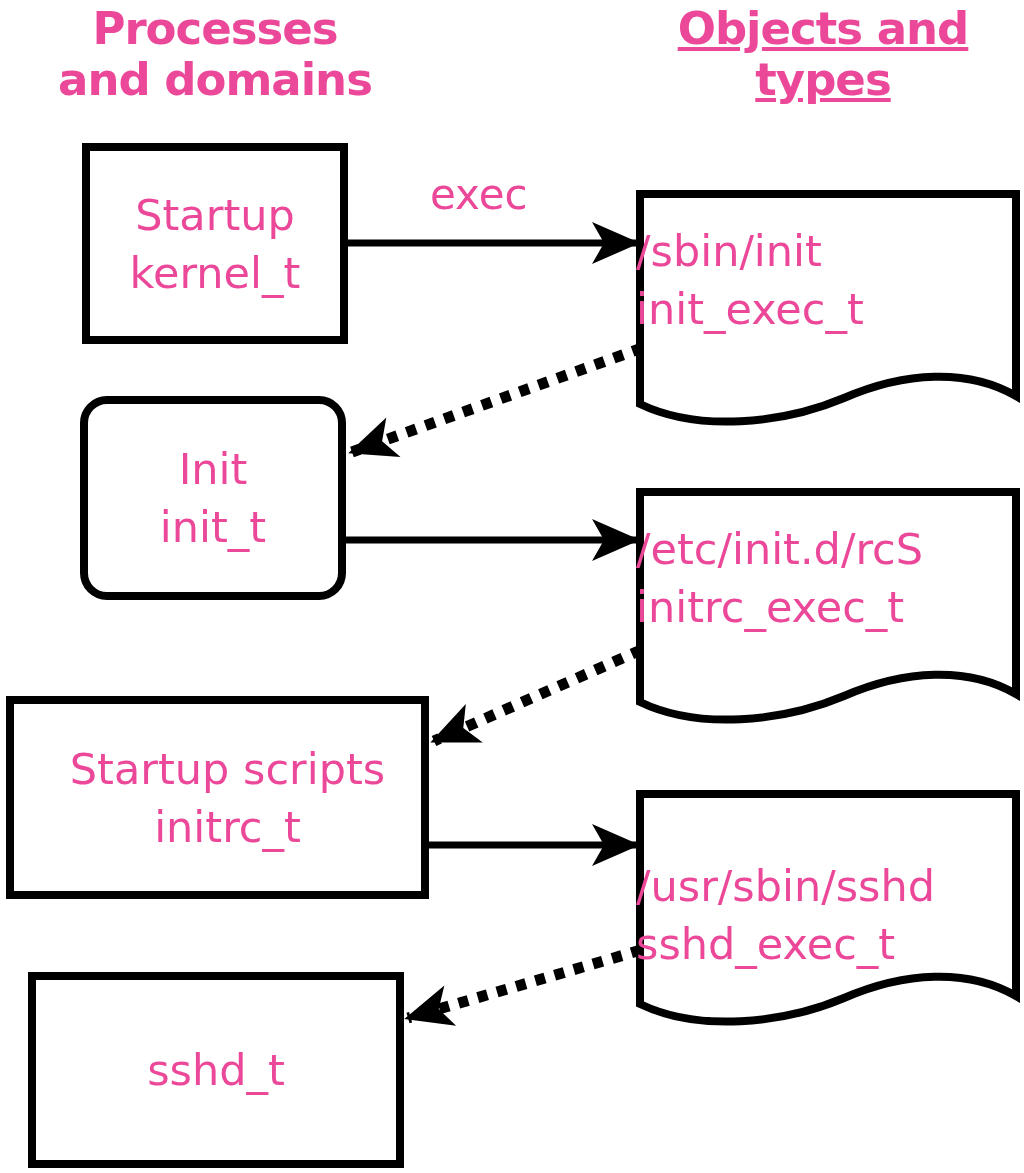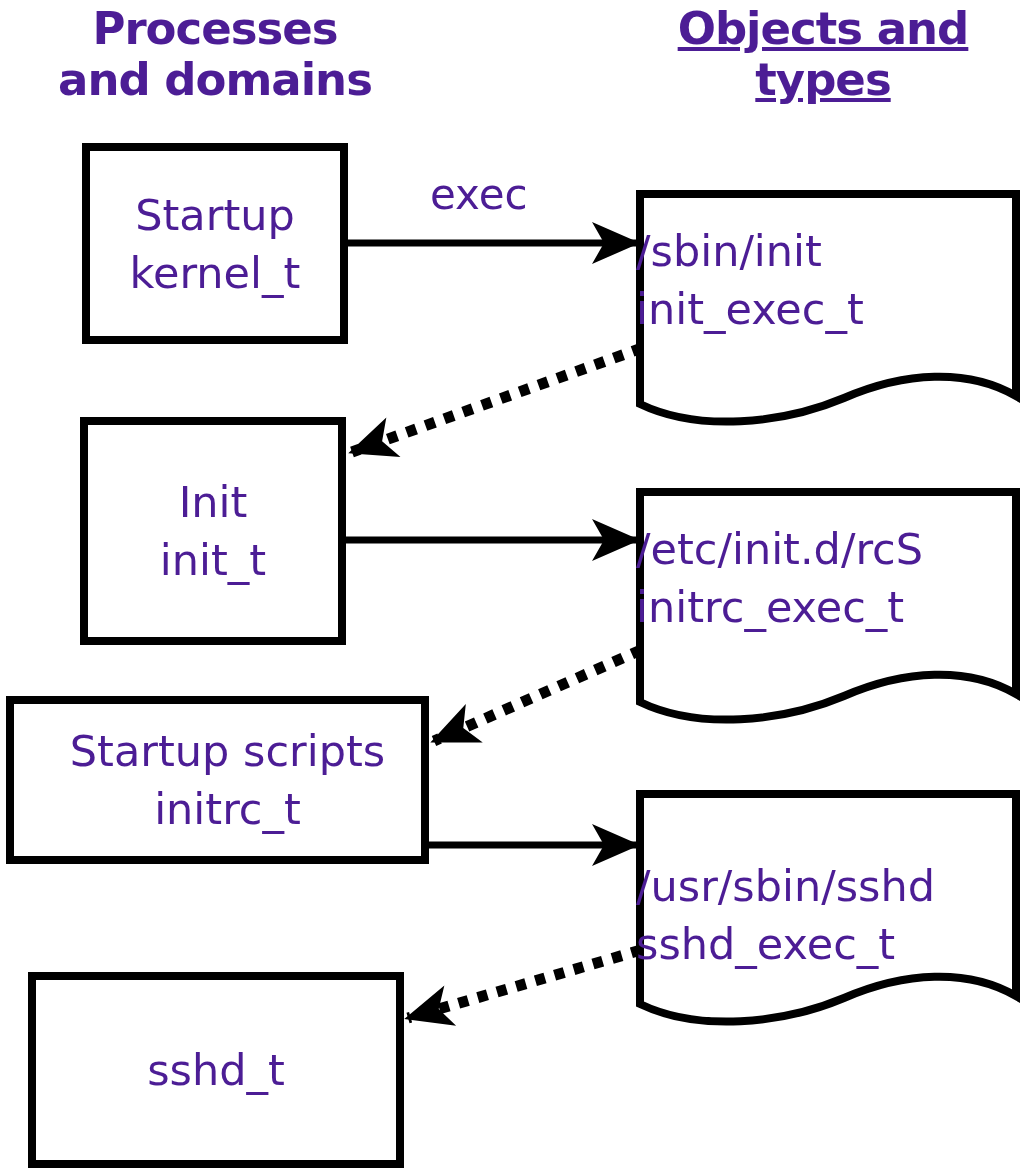--- a/index.html
+++ b/index.html
@@ -1,21 +1,21 @@
 <!DOCTYPE html>
 <html><head>
 <meta charset="utf-8">
 <style>
   html, body { margin: 0; padding: 0; background: #ffffff; }
   .canvas {
     position: relative;
     width: 1024px;
     height: 1173px;
     background: #ffffff;
-    color: #4c1d95;
+    color: #ec4899;
     font-family: "DejaVu Sans", "Liberation Sans", sans-serif;
     overflow: hidden;
   }
   .layer {
     position: absolute;
     left: 0; top: 0;
     width: 1024px; height: 1173px;
   }
   .hdr {
     position: absolute;
@@ -35,22 +35,22 @@
     display: flex;
     flex-direction: column;
     align-items: center;
     justify-content: center;
     text-align: center;
     font-size: 43px;
     line-height: 58px;
     z-index: 2;
   }
   .pbox-kernel  { left: 82px; top: 143px; width: 266px; height: 201px; }
-  .pbox-init    { left: 80px; top: 417px; width: 266px; height: 228px; }
-  .pbox-startup { left: 6px;  top: 696px; width: 423px; height: 168px; padding-left: 20px; }
+  .pbox-init    { left: 80px; top: 396px; width: 266px; height: 204px; border-radius: 27px; }
+  .pbox-startup { left: 6px;  top: 696px; width: 423px; height: 203px; padding-left: 20px; }
   .pbox-ssh     { left: 28px; top: 972px; width: 376px; height: 196px; }
   .dtext {
     position: absolute;
     width: 384px;
     left: 636px;
     text-align: left;
     font-size: 43px;
     line-height: 58px;
     z-index: 2;
   }

